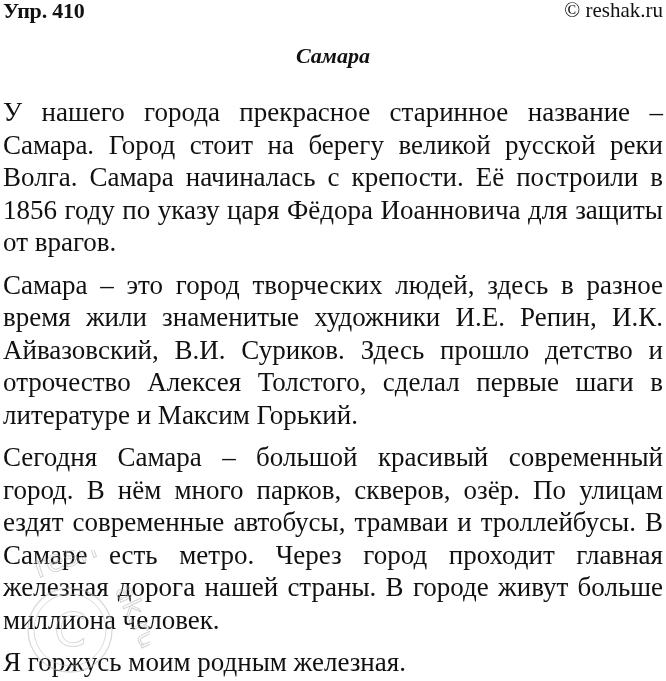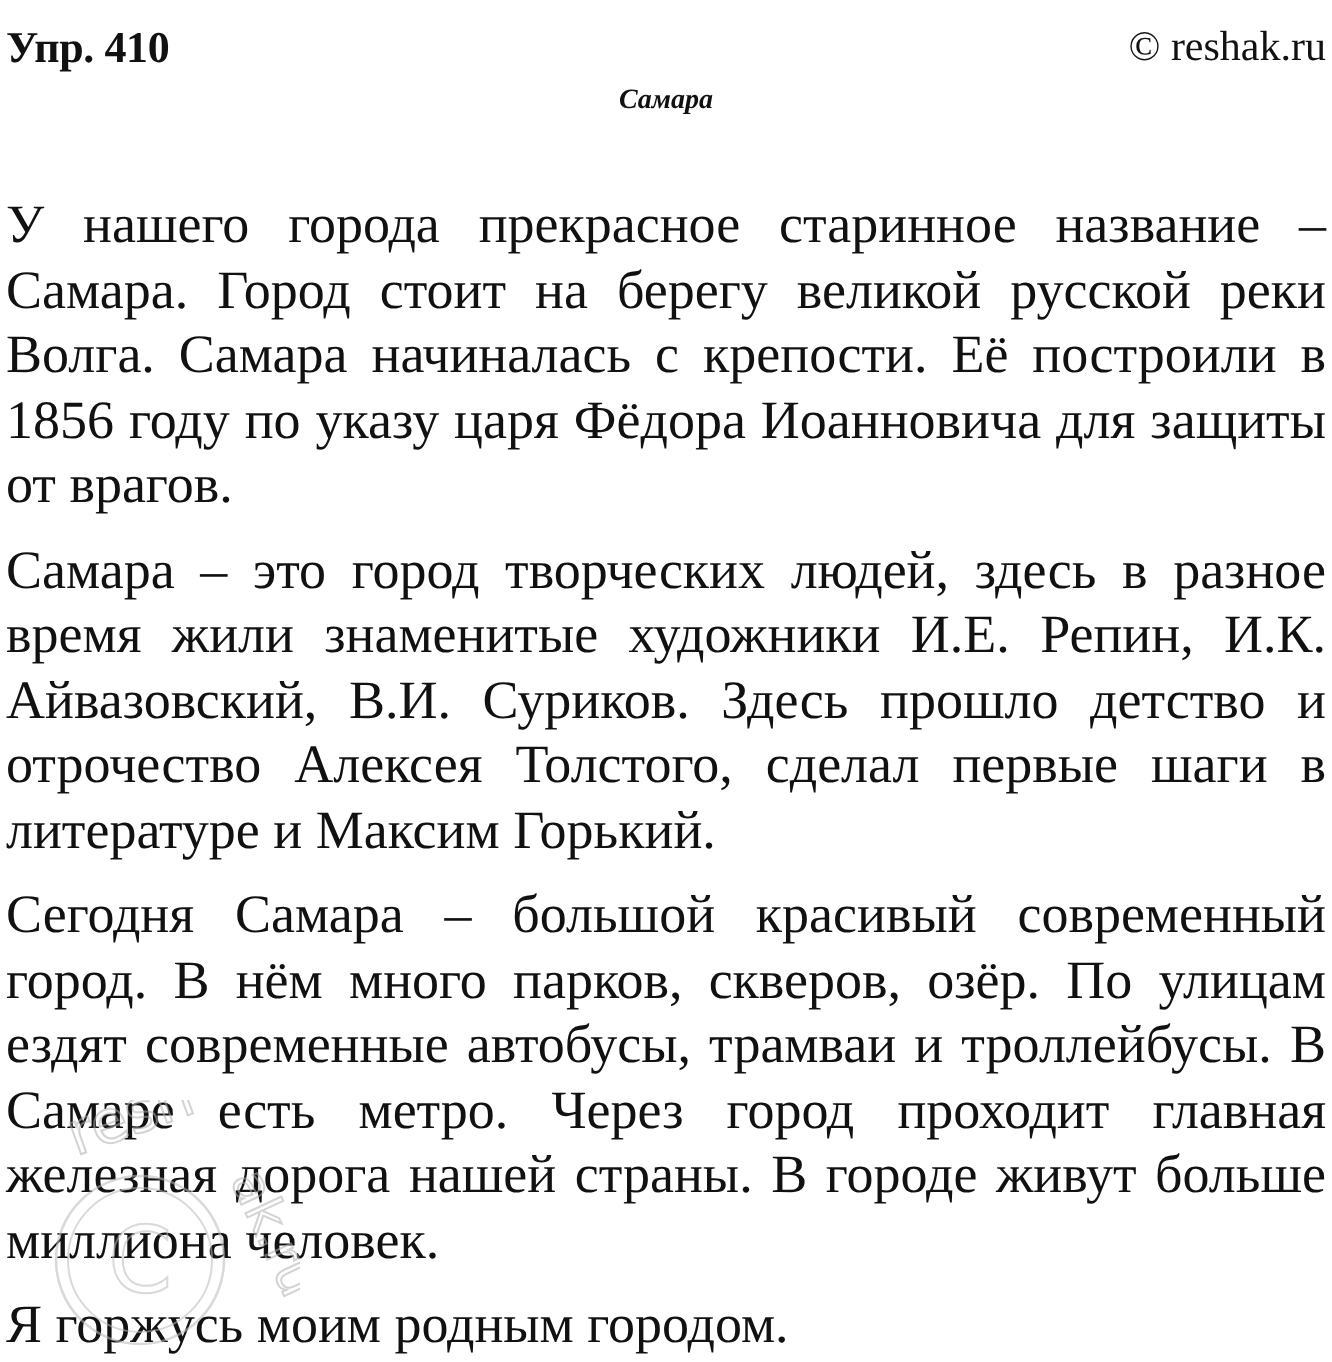--- a/index.html
+++ b/index.html
@@ -10,21 +10,21 @@
     body {
       width: 666px;
       height: 681px;
       position: relative;
       overflow: hidden;
       font-family: "Liberation Serif", "DejaVu Serif", serif;
       color: #111111;
     }
     .header {
       position: absolute;
-      top: 13px;
+      top: 0;
       left: 0;
       right: 0;
       height: 30px;
     }
     .exercise-num {
       position: absolute;
       left: 3px;
       top: -2px;
       font-weight: bold;
       font-size: 22px;
@@ -37,21 +37,21 @@
       font-size: 21px;
     }
     .title {
       position: absolute;
       top: 43px;
       left: 0;
       right: 0;
       text-align: center;
       font-weight: bold;
       font-style: italic;
-      font-size: 14px;
+      font-size: 22px;
     }
     .content {
       position: absolute;
       top: 96px;
       left: 3px;
       width: 660px;
       font-size: 27px;
       line-height: 32.5px;
     }
     .para {
@@ -77,21 +77,21 @@
   <span class="exercise-num">Упр. 410</span>
   <span class="copyright">© reshak.ru</span>
 </div>
 
 <div class="title">Самара</div>
 
 <div class="content">
   <p class="para">У нашего города прекрасное старинное название – Самара. Город стоит на берегу великой русской реки Волга. Самара начиналась с крепости. Её построили в 1856 году по указу царя Фёдора Иоанновича для защиты от врагов.</p>
   <p class="para">Самара – это город творческих людей, здесь в разное время жили знаменитые художники И.Е. Репин, И.К. Айвазовский, В.И. Суриков. Здесь прошло детство и отрочество Алексея Толстого, сделал первые шаги в литературе и Максим Горький.</p>
   <p class="para">Сегодня Самара – большой красивый современный город. В нём много парков, скверов, озёр. По улицам ездят современные автобусы, трамваи и троллейбусы. В Самаре есть метро. Через город проходит главная железная дорога нашей страны. В городе живут больше миллиона человек.</p>
-  <p class="para last">Я горжусь моим родным городом.</p>
+  <p class="para last">Я горжусь моим родным железная.</p>
 </div>
 
 <svg class="watermark" viewBox="0 0 130 130" xmlns="http://www.w3.org/2000/svg">
   <circle cx="50" cy="80" r="42" fill="none" stroke="#bbbbbb" stroke-width="1.3"></circle>
   <circle cx="50" cy="80" r="36" fill="none" stroke="#bbbbbb" stroke-width="1"></circle>
   <text x="50" y="96" text-anchor="middle" font-family="DejaVu Sans, sans-serif" font-size="46" fill="none" stroke="#bbbbbb" stroke-width="1">C</text>
   <text x="18" y="28" font-family="DejaVu Sans, sans-serif" font-size="30" fill="none" stroke="#b0b0b0" stroke-width="1" transform="rotate(-20 18 28)">resh</text>
   <text x="95" y="40" font-family="DejaVu Sans, sans-serif" font-size="26" fill="none" stroke="#b0b0b0" stroke-width="1" transform="rotate(65 95 40)">ak.ru</text>
 </svg>
 

